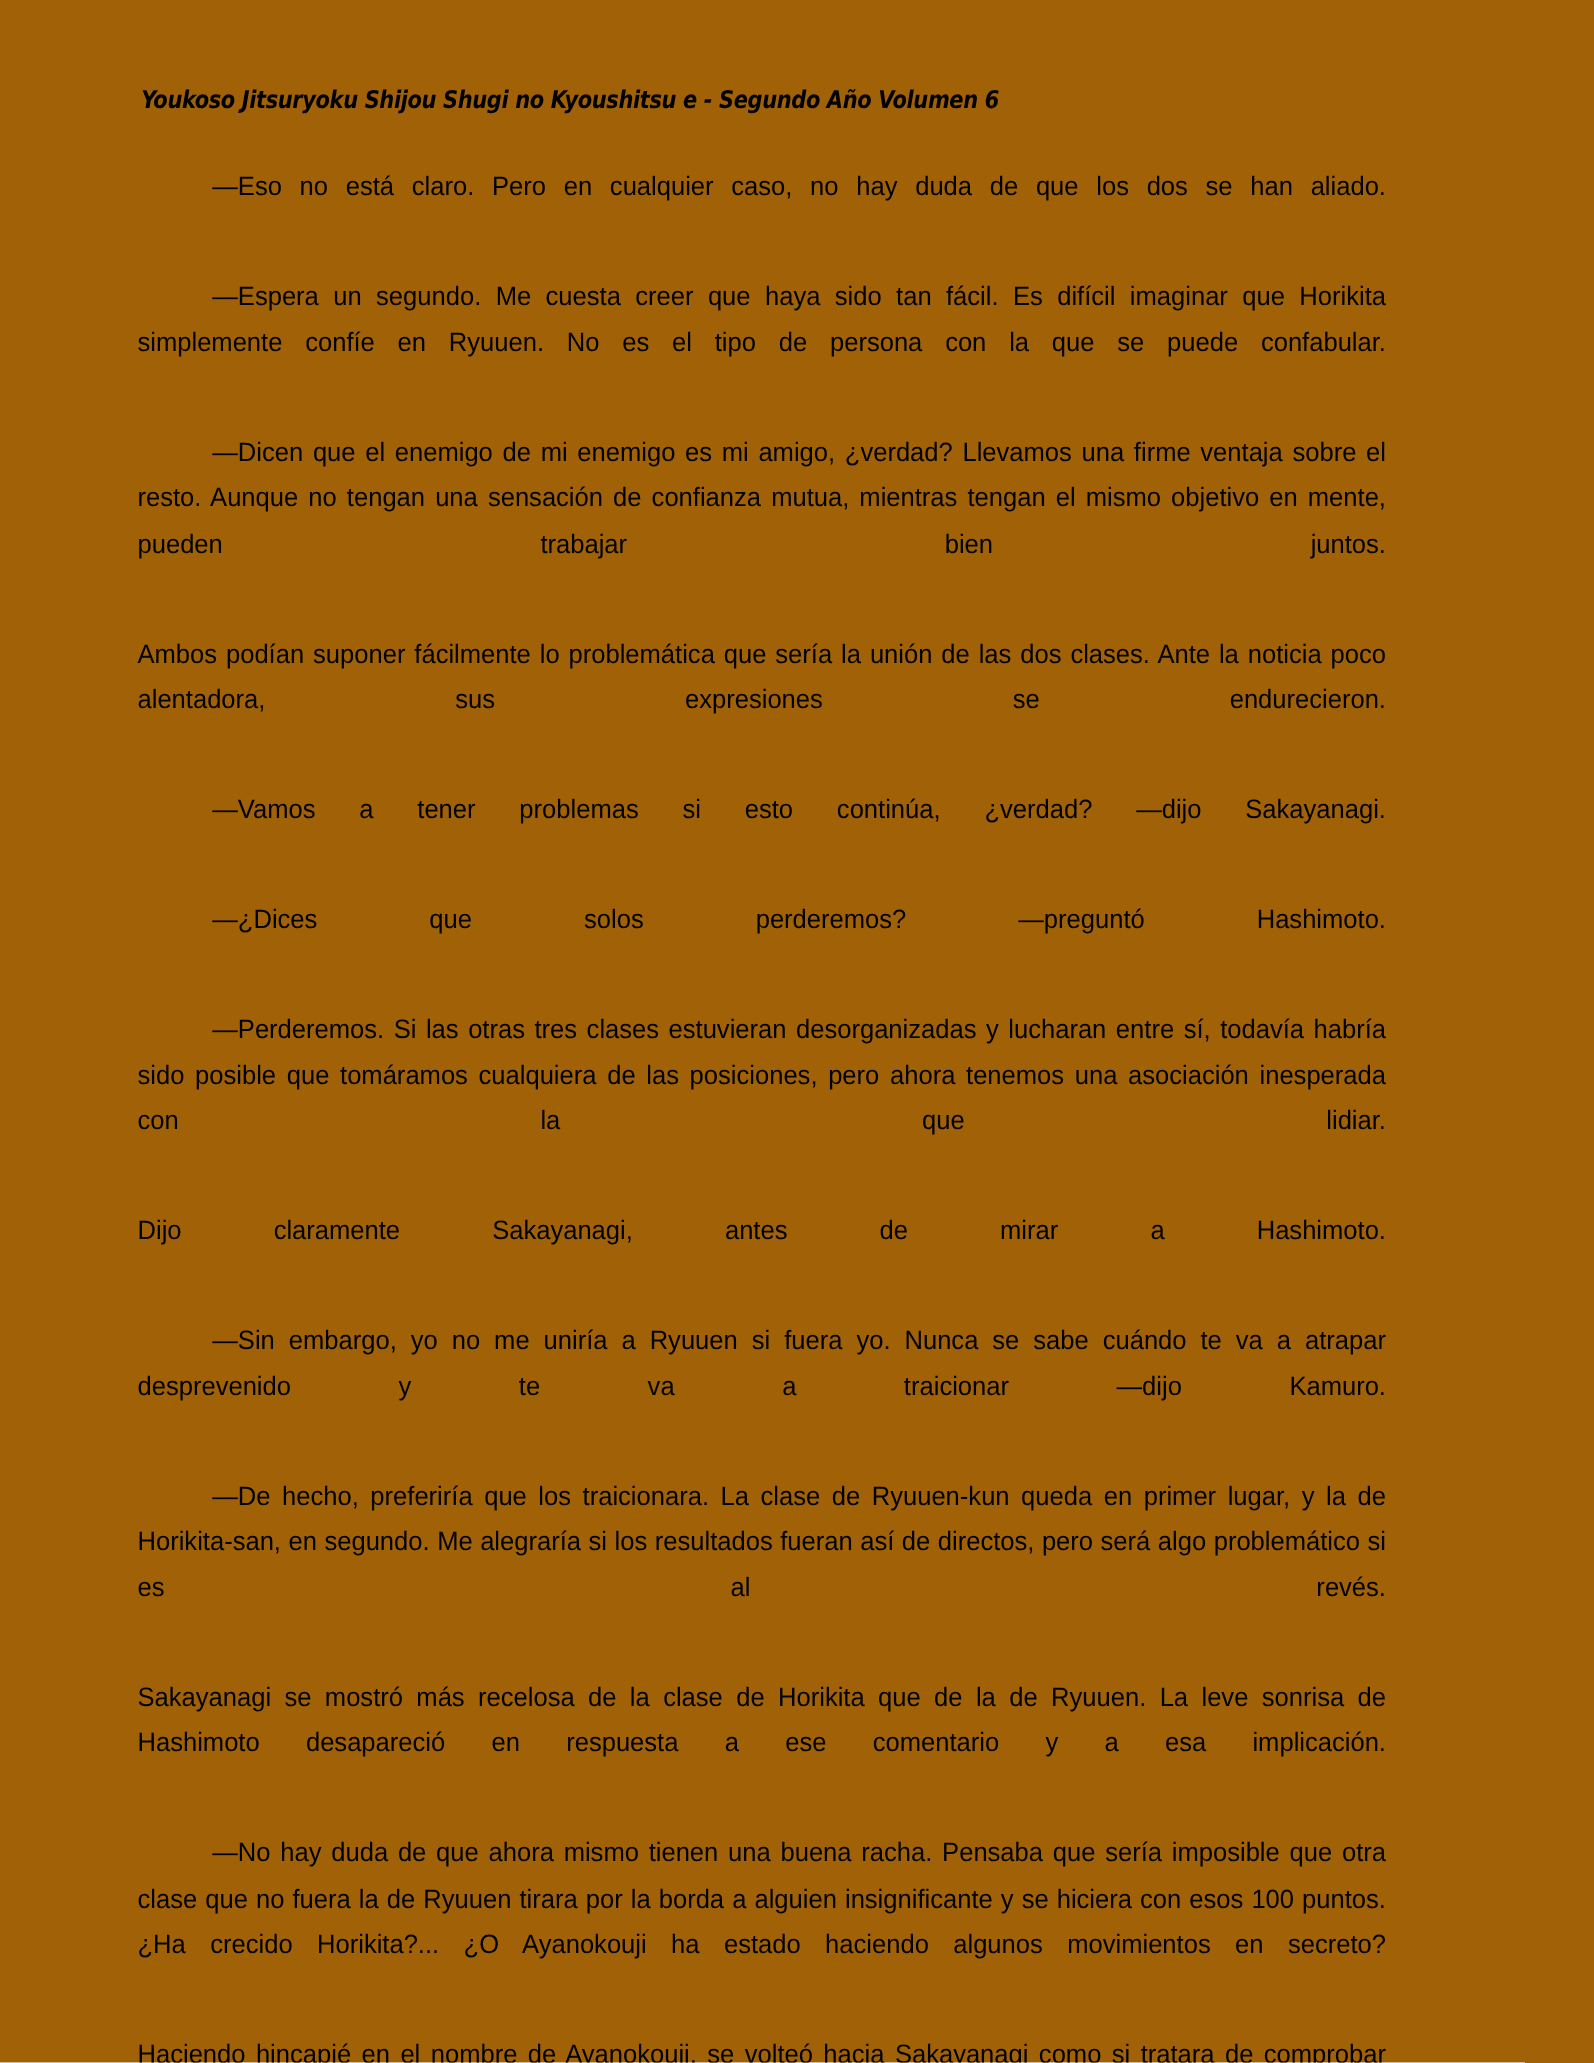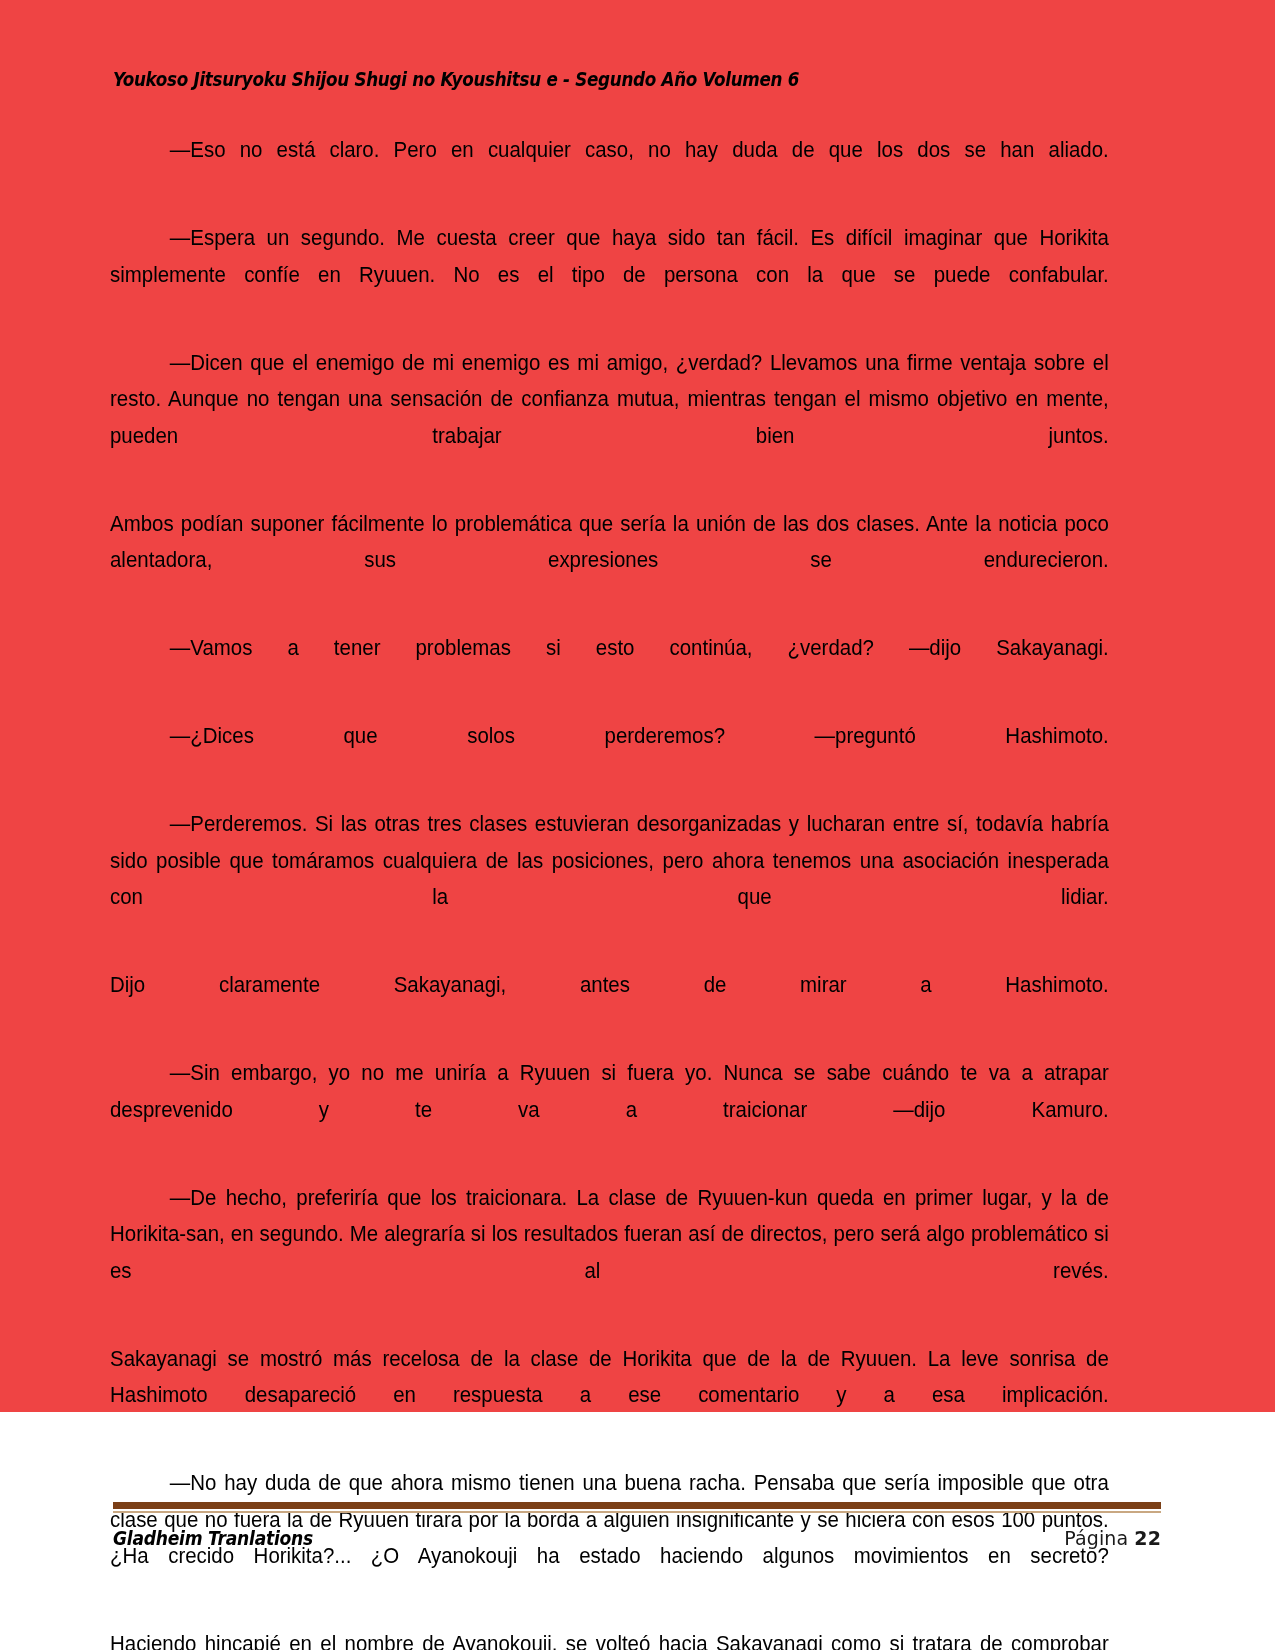--- a/index.html
+++ b/index.html
@@ -14,24 +14,24 @@
     position: relative;
     font-family: "Liberation Sans", "DejaVu Sans", sans-serif;
     color: #000000;
     overflow: hidden;
   }
 
   .page {
     position: absolute;
     left: 0; top: 0;
     width: 1275px;
-    height: 1412px;
+    height: 1650px;
     box-sizing: border-box;
     padding: 0;
-    background: #ef4444;
+    background: #a16207;
   }
 
   
   .page-header {
     position: absolute;
     left: 113px;
     top: 68px;
     width: 1050px;
     height: 30px;
   }
@@ -155,25 +155,14 @@
       <p class="para indent">—¿Dices que solos perderemos? —preguntó Hashimoto.</p>
       <p class="para indent">—Perderemos. Si las otras tres clases estuvieran desorganizadas y lucharan entre sí, todavía habría sido posible que tomáramos cualquiera de las posiciones, pero ahora tenemos una asociación inesperada con la que lidiar.</p>
       <p class="para noindent">Dijo claramente Sakayanagi, antes de mirar a Hashimoto.</p>
       <p class="para indent">—Sin embargo, yo no me uniría a Ryuuen si fuera yo. Nunca se sabe cuándo te va a atrapar desprevenido y te va a traicionar —dijo Kamuro.</p>
       <p class="para indent">—De hecho, preferiría que los traicionara. La clase de Ryuuen-kun queda en primer lugar, y la de Horikita-san, en segundo. Me alegraría si los resultados fueran así de directos, pero será algo problemático si es al revés.</p>
       <p class="para noindent">Sakayanagi se mostró más recelosa de la clase de Horikita que de la de Ryuuen. La leve sonrisa de Hashimoto desapareció en respuesta a ese comentario y a esa implicación.</p>
       <p class="para indent">—No hay duda de que ahora mismo tienen una buena racha. Pensaba que sería imposible que otra clase que no fuera la de Ryuuen tirara por la borda a alguien insignificante y se hiciera con esos 100 puntos. ¿Ha crecido Horikita?... ¿O Ayanokouji ha estado haciendo algunos movimientos en secreto?</p>
       <p class="para noindent">Haciendo hincapié en el nombre de Ayanokouji, se volteó hacia Sakayanagi como si tratara de comprobar algo. No había forma de que ese intento de tantear la situación funcionara con Sakayanagi, así que ella continuó con indiferencia.</p>
     </div>
 
-  <div class="page-footer">
-    <div class="footer-rule-thick" style="background: rgb(123, 63, 23);"></div>
-    <div class="footer-rule-gap"></div>
-    <div class="footer-rule-thin" style="background: rgb(201, 168, 130);"></div>
-    <div class="footer-row">
-      <div class="footer-left">Gladheim Tranlations</div>
-      <div class="footer-right">
-        <span>Página </span><span class="pagenum">22</span>
-      </div>
-    </div>
-  </div>
 
 </div>
 
 </body></html>

